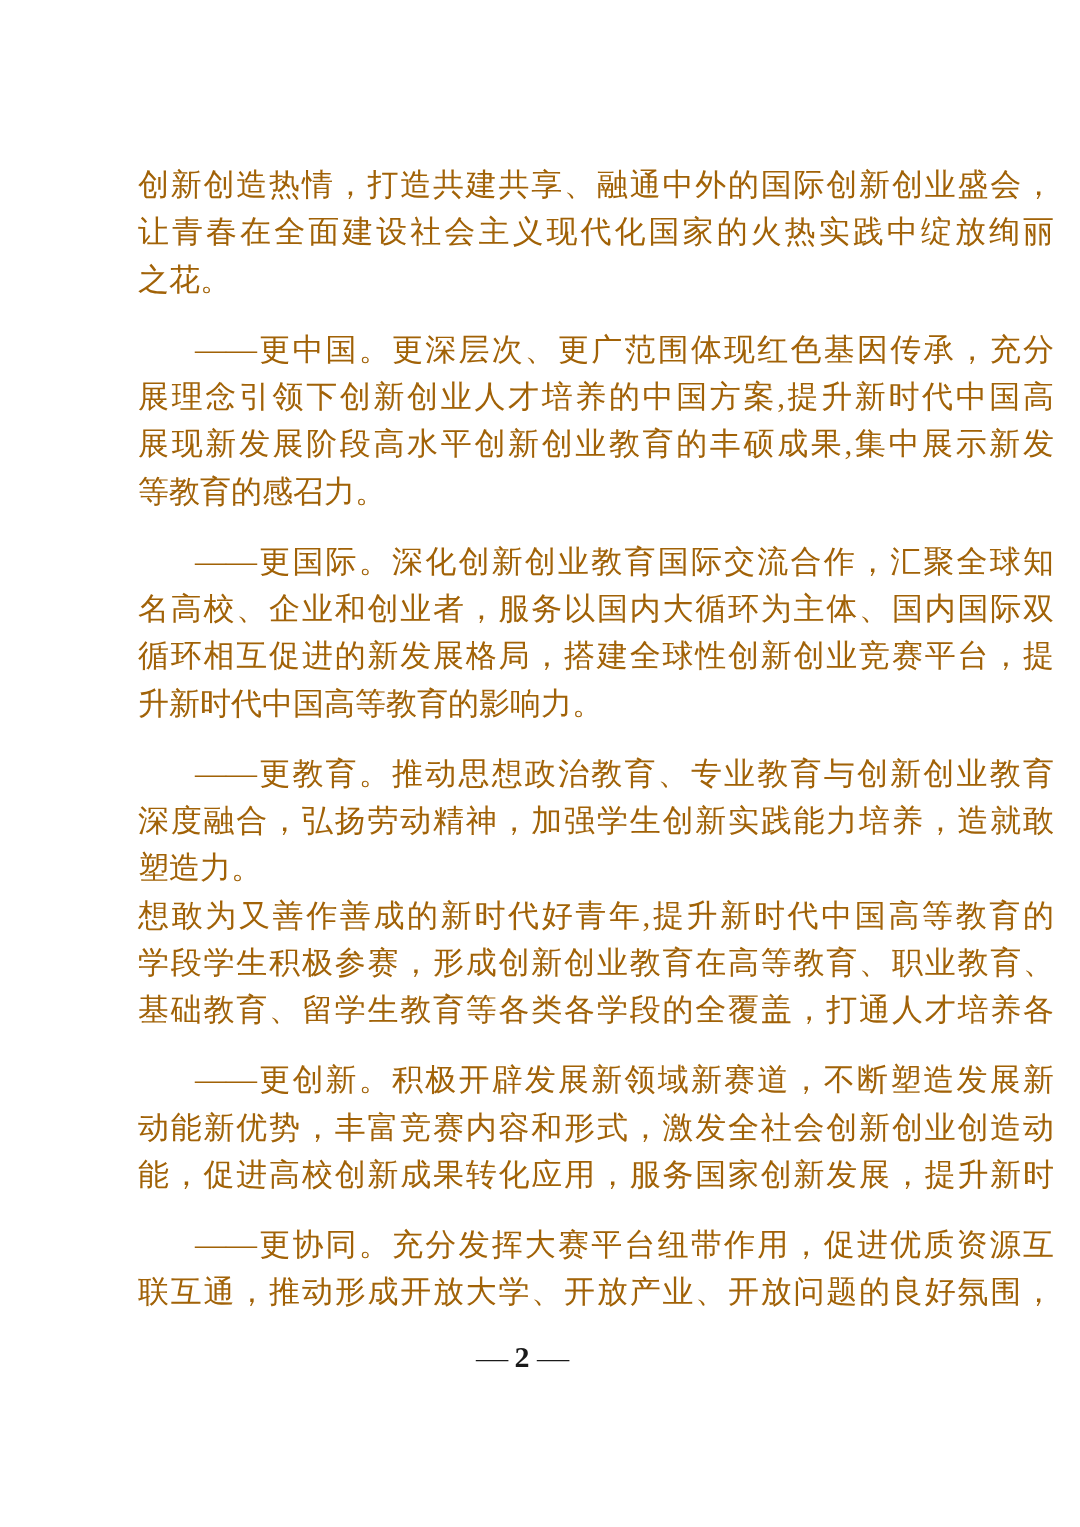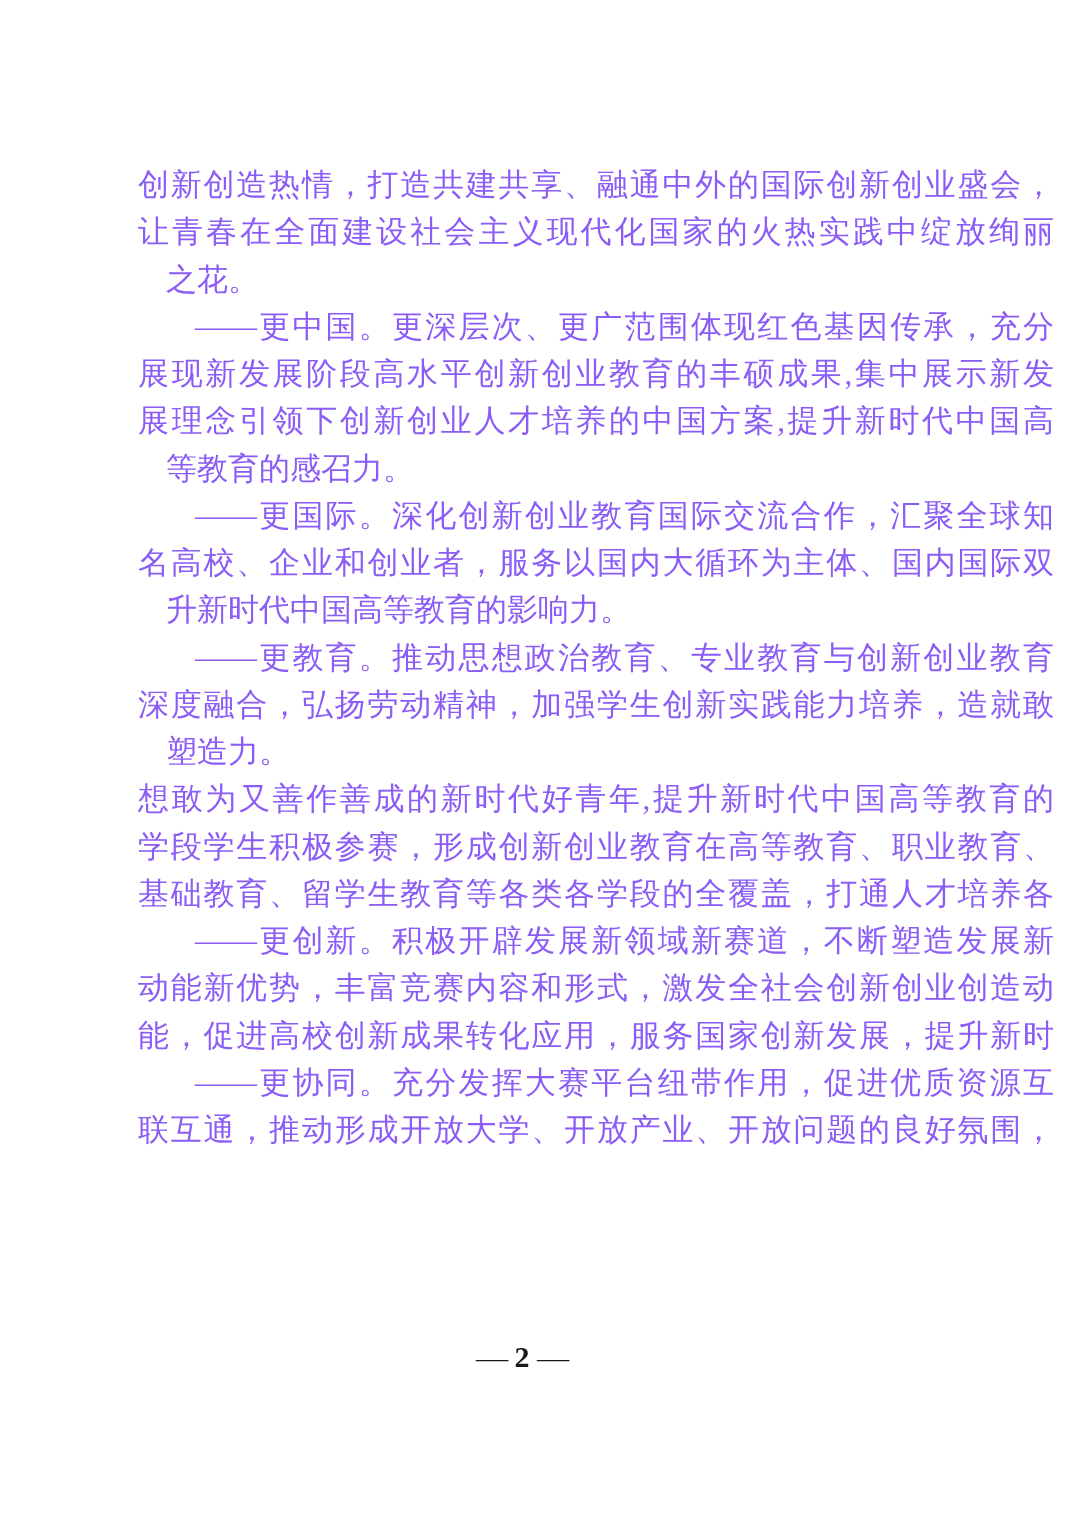--- a/index.html
+++ b/index.html
@@ -23,28 +23,28 @@
     top: 161px;
     width: 916px;
   }
   .line {
     font-size: 31px;
     line-height: 47.25px;
     height: 47.25px;
     text-align: justify;
     text-align-last: justify;
     letter-spacing: 0;
-    color: #8b5cf6;
+    color: #a16207;
   }
   .line.indent {
     text-indent: 57px;
+    margin-top: 23px;
   }
   .line.para-end {
     text-align-last: left;
-    margin-left: 28px;
   }
   .footer {
     position: absolute;
     top: 1340px;
     left: 0;
     width: 1044px;
     text-align: center;
     font-size: 28px;
     color: #1a1a1a;
   }
@@ -61,25 +61,26 @@
 </head>
 <body>
 
 <div class="page">
 
   <div id="text-block">
       <div class="line">创新创造热情，打造共建共享、融通中外的国际创新创业盛会，</div>
       <div class="line">让青春在全面建设社会主义现代化国家的火热实践中绽放绚丽</div>
       <div class="line para-end">之花。</div>
       <div class="line indent">——更中国。更深层次、更广范围体现红色基因传承，充分</div>
+      <div class="line">展理念引领下创新创业人才培养的中国方案,提升新时代中国高</div>
       <div class="line">展现新发展阶段高水平创新创业教育的丰硕成果,集中展示新发</div>
-      <div class="line">展理念引领下创新创业人才培养的中国方案,提升新时代中国高</div>
       <div class="line para-end">等教育的感召力。</div>
       <div class="line indent">——更国际。深化创新创业教育国际交流合作，汇聚全球知</div>
       <div class="line">名高校、企业和创业者，服务以国内大循环为主体、国内国际双</div>
+      <div class="line">循环相互促进的新发展格局，搭建全球性创新创业竞赛平台，提</div>
       <div class="line para-end">升新时代中国高等教育的影响力。</div>
       <div class="line indent">——更教育。推动思想政治教育、专业教育与创新创业教育</div>
       <div class="line">深度融合，弘扬劳动精神，加强学生创新实践能力培养，造就敢</div>
       <div class="line para-end">塑造力。</div>
       <div class="line">想敢为又善作善成的新时代好青年,提升新时代中国高等教育的</div>
       <div class="line">学段学生积极参赛，形成创新创业教育在高等教育、职业教育、</div>
       <div class="line">基础教育、留学生教育等各类各学段的全覆盖，打通人才培养各</div>
       <div class="line indent">——更创新。积极开辟发展新领域新赛道，不断塑造发展新</div>
       <div class="line">动能新优势，丰富竞赛内容和形式，激发全社会创新创业创造动</div>
       <div class="line">能，促进高校创新成果转化应用，服务国家创新发展，提升新时</div>

